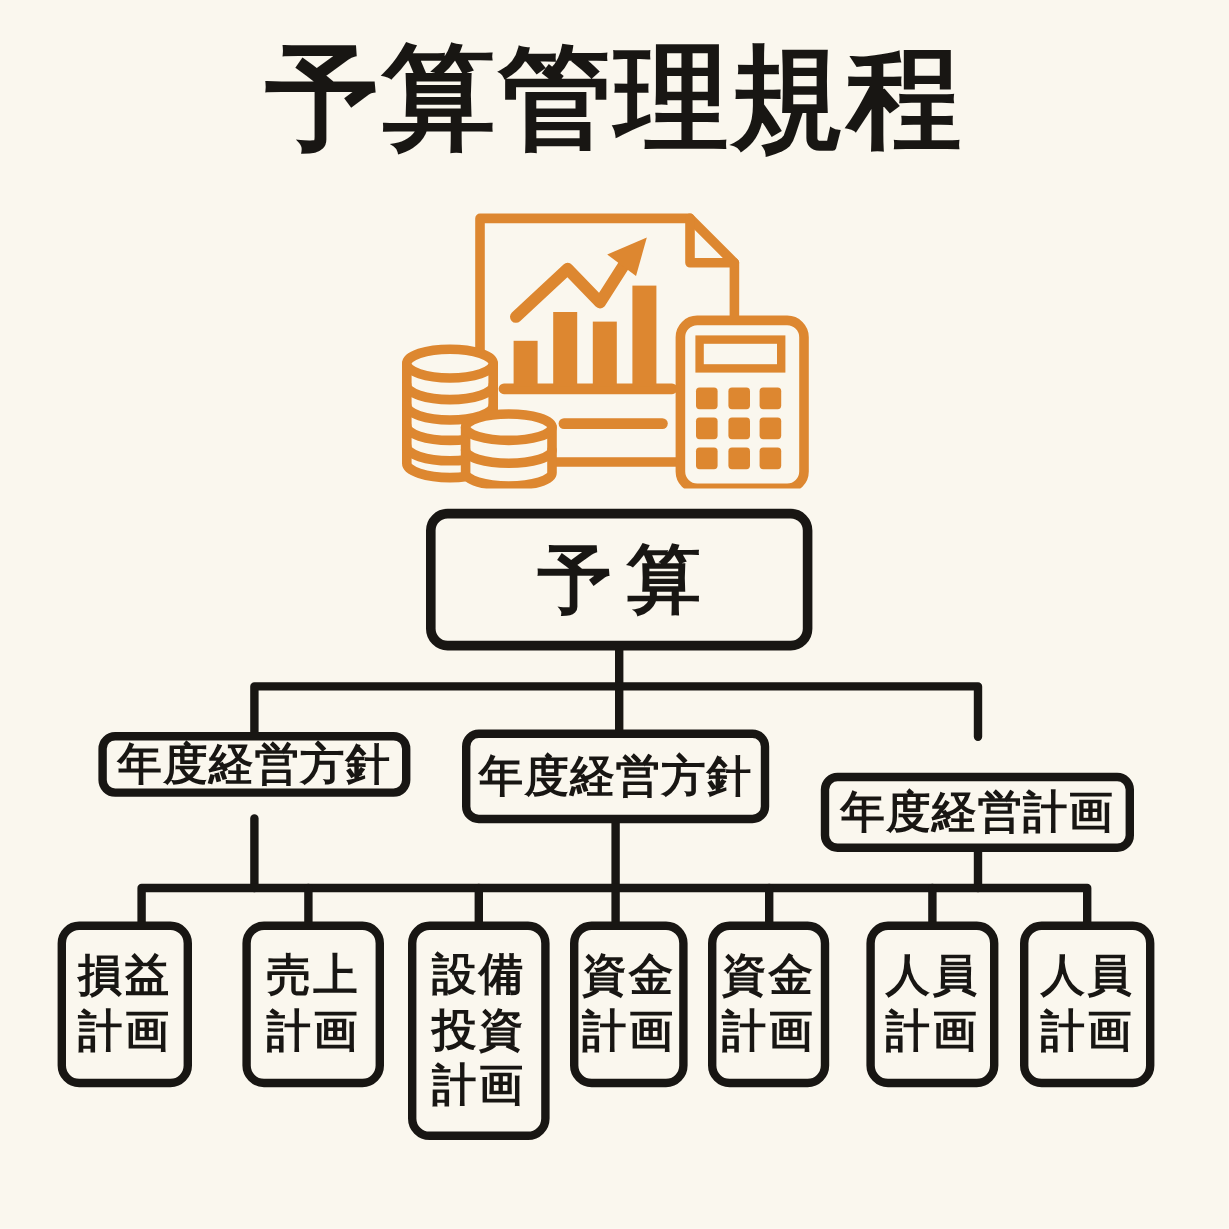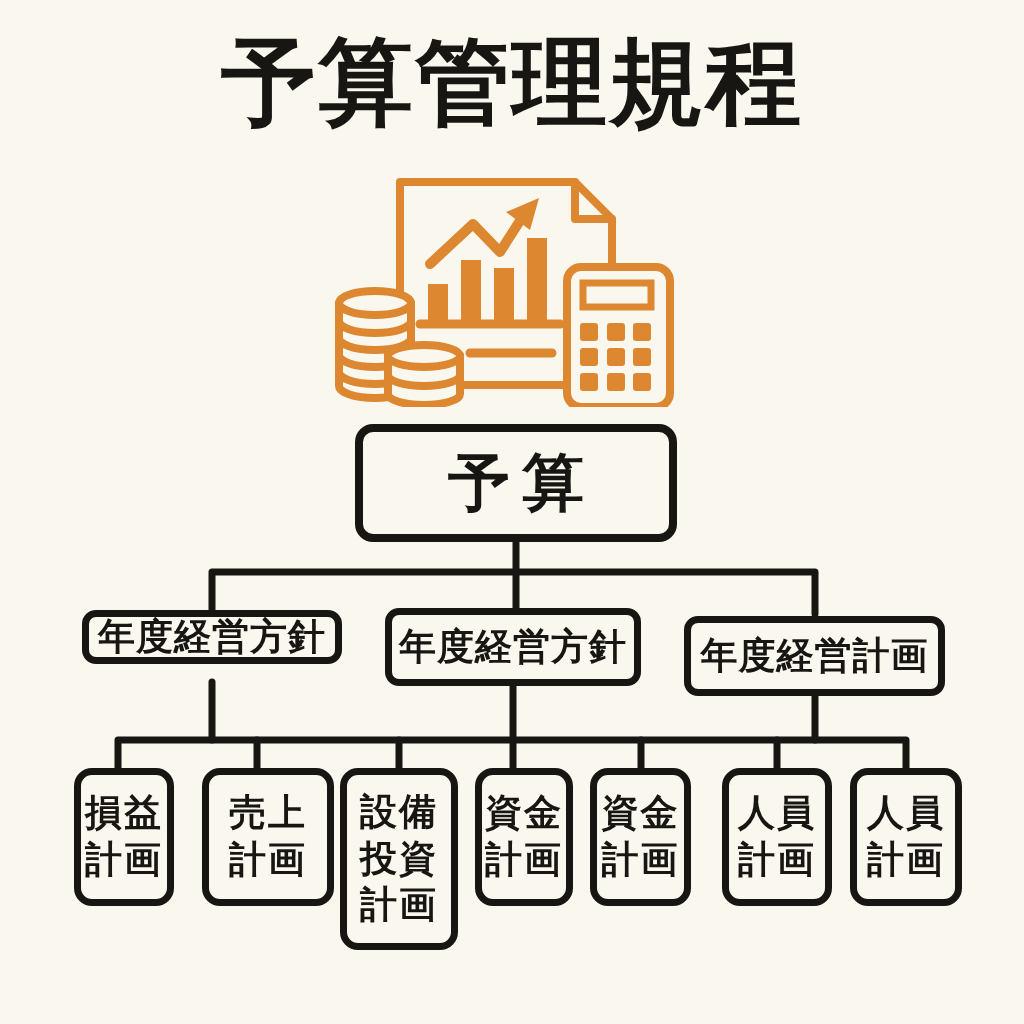--- a/index.html
+++ b/index.html
@@ -24,24 +24,24 @@
     position:absolute;box-sizing:border-box;
     border:7px solid #181613;border-radius:18px;
     background:#FAF7EE;
     display:flex;align-items:center;justify-content:center;
     text-align:center;font-weight:900;color:#181613;
   }
   .root-box{left:355px;top:424px;width:322px;height:118px;border-width:8px;font-size:62px;letter-spacing:12px;padding-left:12px;}
   .l2{font-size:37px;letter-spacing:1px;border-radius:14px;white-space:nowrap;}
   .l2-a{left:82px;top:610px;width:260px;height:54px;}
   .l2-b{left:385px;top:608px;width:256px;height:78px;}
-  .l2-c{left:684px;top:616px;width:261px;height:80px;}
+  .l2-c{left:684px;top:644px;width:261px;height:66px;}
   .l3{font-size:37px;letter-spacing:2px;line-height:1.26;white-space:pre-line;}
-  .l3-1{left:74px;top:768px;width:100px;height:138px;}
-  .l3-2{left:202px;top:768px;width:132px;height:138px;}
+  .l3-1{left:48px;top:768px;width:112px;height:138px;}
+  .l3-2{left:202px;top:768px;width:118px;height:138px;}
   .l3-3{left:340px;top:768px;width:118px;height:182px;text-align:right;}
   .l3-4{left:475px;top:768px;width:98px;height:138px;}
   .l3-5{left:590px;top:768px;width:101px;height:138px;}
   .l3-6{left:722px;top:768px;width:110px;height:138px;}
   .l3-7{left:850px;top:768px;width:112px;height:138px;}
 </style>
 </head>
 <body>
 
 <div id="canvas">

